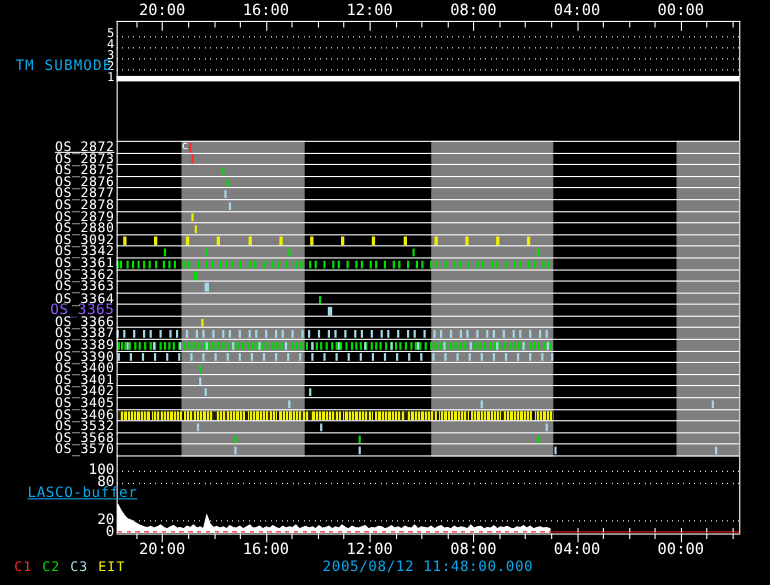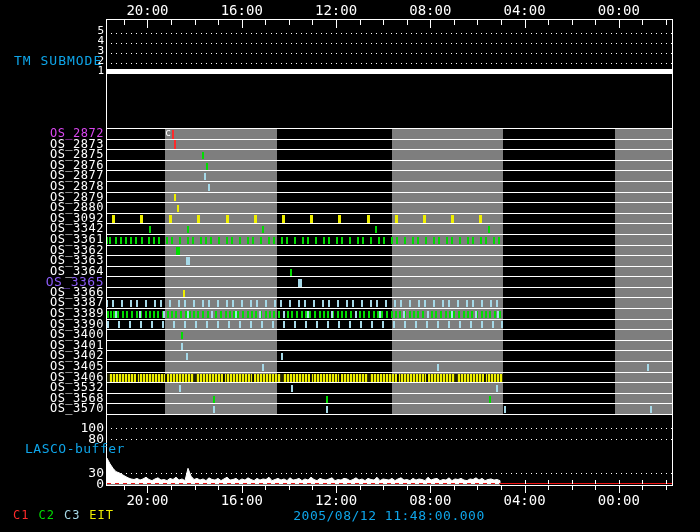--- a/index.html
+++ b/index.html
@@ -1,38 +1,38 @@
 <!DOCTYPE html>
 <html><head>
 <meta charset="utf-8">
 <style>
   html,body{margin:0;padding:0;background:#000;}
   #screen{position:relative;width:700px;height:532px;background:#000;overflow:hidden;
           font-family:"DejaVu Sans Mono",monospace;color:#fff;}
   .lbl{position:absolute;color:#0ea5e9;white-space:pre;}
   #tm-label{left:14px;top:53px;font-size:13px;letter-spacing:1px;}
   #op-label{left:7px;top:92px;font-size:13px;letter-spacing:0.5px;}
-  #buf-label{left:25px;top:441px;font-size:13px;letter-spacing:0.5px;}
+  #buf-label{left:25px;top:441px;font-size:13px;letter-spacing:0.5px;text-decoration:underline;}
   #timestamp{left:106px;top:508px;width:566px;text-align:center;font-size:13px;letter-spacing:0.5px;}
   #annotation-c{left:165px;top:127px;font-size:10px;color:#fff;z-index:9;}
   #legend{position:absolute;left:13px;top:508px;font-size:12px;letter-spacing:1px;}
   #legend span{margin-right:9px;margin-top:12px;}
   #chart{position:absolute;left:0;top:0;width:700px;height:532px;}
   .abs{position:absolute;}
 </style>
 </head>
 <body>
 
 <div id="screen">
   <div id="chart">
       <div class="abs" style="left: 165px; top: 128px; width: 112px; height: 287px; background: rgb(126, 126, 126);"></div>
       <div class="abs" style="left: 392px; top: 128px; width: 111px; height: 287px; background: rgb(126, 126, 126);"></div>
       <div class="abs" style="left: 615px; top: 128px; width: 57px; height: 287px; background: rgb(126, 126, 126);"></div>
       <div class="abs" style="left: 106px; top: 128px; width: 566px; height: 1px; background: rgb(255, 255, 255);"></div>
-      <div class="abs" style="left: 30px; top: 128px; width: 74px; height: 10.5926px; text-align: right; font-size: 12px; line-height: 11px; letter-spacing: 0.5px; color: #d946ef;">OS_2872</div>
+      <div class="abs" style="left: 30px; top: 128px; width: 74px; height: 10.5926px; text-align: right; font-size: 12px; line-height: 11px; letter-spacing: 0.5px; color: #ffffff; text-decoration: underline;">OS_2872</div>
       <div class="abs" style="left: 172px; top: 129.796px; width: 2px; height: 9px; background: rgb(255, 42, 42);"></div>
       <div class="abs" style="left: 106px; top: 139px; width: 566px; height: 1px; background: rgb(255, 255, 255);"></div>
       <div class="abs" style="left: 30px; top: 139px; width: 74px; height: 10.5926px; text-align: right; font-size: 12px; line-height: 11px; letter-spacing: 0.5px; color: rgb(255, 255, 255);">OS_2873</div>
       <div class="abs" style="left: 174px; top: 140.389px; width: 2px; height: 9px; background: rgb(255, 42, 42);"></div>
       <div class="abs" style="left: 106px; top: 149px; width: 566px; height: 1px; background: rgb(255, 255, 255);"></div>
       <div class="abs" style="left: 30px; top: 149px; width: 74px; height: 10.5926px; text-align: right; font-size: 12px; line-height: 11px; letter-spacing: 0.5px; color: rgb(255, 255, 255);">OS_2875</div>
       <div class="abs" style="left: 202px; top: 151.981px; width: 2px; height: 7px; background: rgb(0, 221, 0);"></div>
       <div class="abs" style="left: 106px; top: 160px; width: 566px; height: 1px; background: rgb(255, 255, 255);"></div>
       <div class="abs" style="left: 30px; top: 160px; width: 74px; height: 10.5926px; text-align: right; font-size: 12px; line-height: 11px; letter-spacing: 0.5px; color: rgb(255, 255, 255);">OS_2876</div>
       <div class="abs" style="left: 206px; top: 162.574px; width: 2px; height: 7px; background: rgb(0, 221, 0);"></div>
@@ -391,21 +391,21 @@
       <div class="abs" style="left: 88px; top: 26px; width: 16px; text-align: right; font-size: 11px; line-height: 10px; color: rgb(255, 255, 255);">5</div>
       <div class="abs" style="left: 88px; top: 36px; width: 16px; text-align: right; font-size: 11px; line-height: 10px; color: rgb(255, 255, 255);">4</div>
       <div class="abs" style="left: 88px; top: 46px; width: 16px; text-align: right; font-size: 11px; line-height: 10px; color: rgb(255, 255, 255);">3</div>
       <div class="abs" style="left: 88px; top: 56px; width: 16px; text-align: right; font-size: 11px; line-height: 10px; color: rgb(255, 255, 255);">2</div>
       <div class="abs" style="left: 88px; top: 66px; width: 16px; text-align: right; font-size: 11px; line-height: 10px; color: rgb(255, 255, 255);">1</div>
       <div class="abs" style="left: 106px; top: 428px; width: 566px; height: 1px; background-image: repeating-linear-gradient(90deg, rgb(255, 255, 255) 0px, rgb(255, 255, 255) 1px, transparent 1px, transparent 5px);"></div>
       <div class="abs" style="left: 106px; top: 439px; width: 566px; height: 1px; background-image: repeating-linear-gradient(90deg, rgb(255, 255, 255) 0px, rgb(255, 255, 255) 1px, transparent 1px, transparent 5px);"></div>
       <div class="abs" style="left: 106px; top: 473px; width: 566px; height: 1px; background-image: repeating-linear-gradient(90deg, rgb(255, 255, 255) 0px, rgb(255, 255, 255) 1px, transparent 1px, transparent 5px);"></div>
       <div class="abs" style="left: 70px; top: 422px; width: 34px; text-align: right; font-size: 13px; line-height: 12px; color: rgb(255, 255, 255);">100</div>
       <div class="abs" style="left: 70px; top: 433.2px; width: 34px; text-align: right; font-size: 13px; line-height: 12px; color: rgb(255, 255, 255);">80</div>
-      <div class="abs" style="left: 70px; top: 466.8px; width: 34px; text-align: right; font-size: 13px; line-height: 12px; color: rgb(255, 255, 255);">30</div>
+      <div class="abs" style="left: 70px; top: 466.8px; width: 34px; text-align: right; font-size: 13px; line-height: 12px; color: rgb(255, 255, 255);">20</div>
       <div class="abs" style="left: 70px; top: 478px; width: 34px; text-align: right; font-size: 13px; line-height: 12px; color: rgb(255, 255, 255);">0</div>
       <svg width="566" height="69" style="position: absolute; left: 106px; top: 416px;">
         <polygon points="1,68 1,42.239999999999995 4,47.839999999999996 7,52.32 10,55.68 13,56.8 16,58.48 19,60.16 22,61.84 25,62.96 28,63.519999999999996 31,62.4 34,64.08 37,62.96 40,61.28 43,63.519999999999996 46,64.64 49,62.96 52,61.84 55,64.08 58,63.519999999999996 61,64.64 64,62.4 67,63.519999999999996 70,61.28 73,64.08 76,62.96 79,64.64 82,52.32 85,60.16 88,63.519999999999996 91,62.4 94,64.08 97,62.96 100,64.64 103,61.84 106,63.519999999999996 109,64.08 112,62.4 115,64.64 118,62.96 121,61.28 124,64.08 127,63.519999999999996 130,62.4 133,64.64 136,62.96 139,64.08 142,61.84 145,63.519999999999996 148,64.64 151,62.4 154,64.08 157,62.96 160,63.519999999999996 163,61.28 166,64.64 169,63.519999999999996 172,62.4 175,64.08 178,62.96 181,64.64 184,61.84 187,64.08 190,63.519999999999996 193,62.4 196,64.64 199,62.96 202,64.08 205,61.28 208,63.519999999999996 211,64.64 214,62.4 217,63.519999999999996 220,64.08 223,62.96 226,61.84 229,64.64 232,63.519999999999996 235,64.08 238,62.4 241,62.96 244,64.64 247,63.519999999999996 250,61.84 253,64.08 256,62.96 259,64.64 262,62.4 265,63.519999999999996 268,64.08 271,61.28 274,64.64 277,62.96 280,63.519999999999996 283,64.08 286,62.4 289,64.64 292,62.96 295,61.84 298,64.08 301,63.519999999999996 304,64.64 307,62.4 310,64.08 313,62.96 316,63.519999999999996 319,64.64 322,61.28 325,64.08 328,62.96 331,62.4 334,64.64 337,63.519999999999996 340,64.08 343,61.84 346,64.64 349,62.96 352,63.519999999999996 355,62.4 358,64.08 361,64.64 364,62.96 367,63.519999999999996 370,61.84 373,64.08 376,62.4 379,64.64 382,63.519999999999996 385,62.96 388,64.08 391,63.519999999999996 394,64.64 394,68" fill="#fff" stroke="#fff"></polygon>
       </svg>
       <div class="abs" style="left: 107px; top: 483px; width: 396px; height: 1px; background-image: repeating-linear-gradient(90deg, rgb(238, 17, 17) 0px, rgb(238, 17, 17) 4px, transparent 4px, transparent 8px);"></div>
       <div class="abs" style="left: 503px; top: 483px; width: 169px; height: 1px; background: rgb(238, 17, 17);"></div>
       <div class="abs" style="left: 106px; top: 19px; width: 567px; height: 1px; background: rgb(255, 255, 255);"></div>
       <div class="abs" style="left: 106px; top: 485px; width: 567px; height: 1px; background: rgb(255, 255, 255);"></div>
       <div class="abs" style="left: 106px; top: 19px; width: 1px; height: 466px; background: rgb(255, 255, 255);"></div>
       <div class="abs" style="left: 672px; top: 19px; width: 1px; height: 466px; background: rgb(255, 255, 255);"></div>

